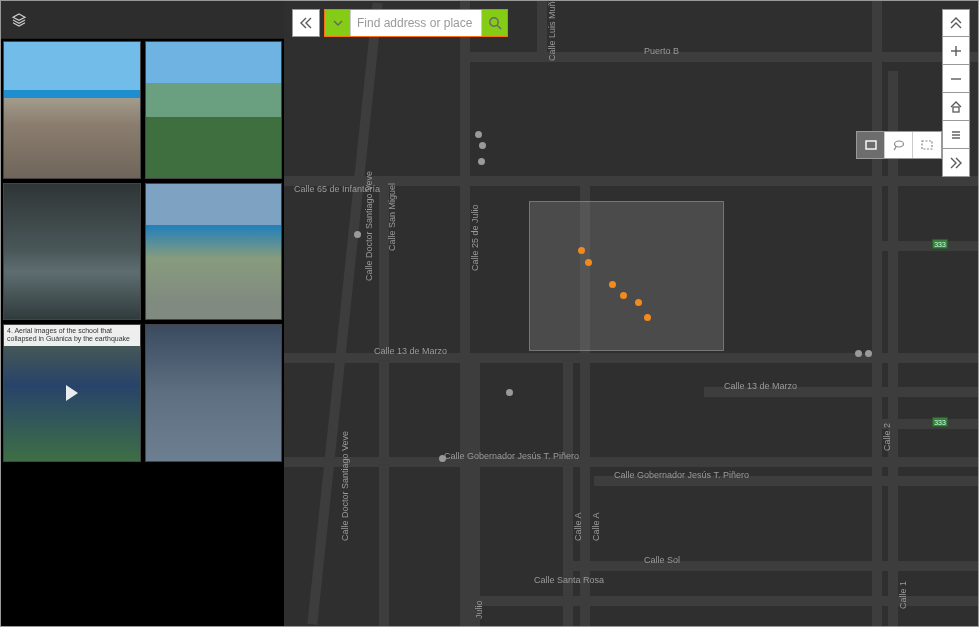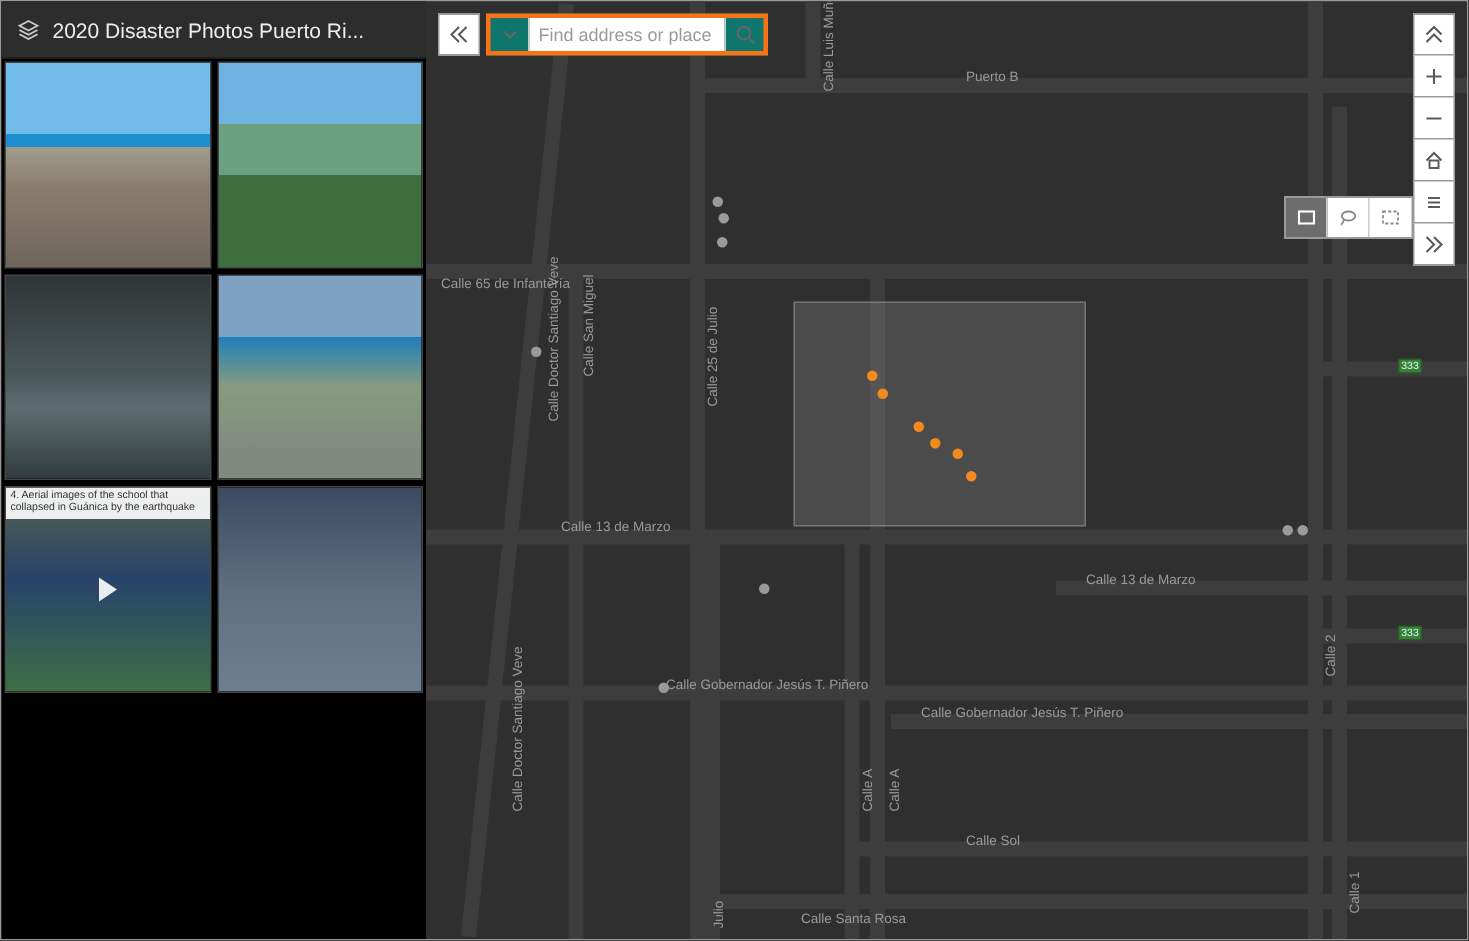--- a/index.html
+++ b/index.html
@@ -26,21 +26,21 @@
 .road.v{width:10px;top:0;bottom:0}
 .road-label{position:absolute;color:#9a9a9a;font-size:9px;white-space:nowrap}
 .road-label.v{transform:rotate(-90deg);transform-origin:left top}
 .marker{position:absolute;width:16px;height:10px;background:#3a7f3a;border:1px solid #2a5f2a;color:#cfe;font-size:7px;display:flex;align-items:center;justify-content:center;border-radius:1px}
 .pt{position:absolute;width:7px;height:7px;background:#9a9a9a;border-radius:50%}
 .pt.hl{background:#f28a1e}
 .sel-rect{position:absolute;background:rgba(160,160,160,.25);border:1px solid rgba(160,160,160,.5)}
 .searchbar{position:absolute;top:8px;left:8px;display:flex;gap:4px}
 .ctrl{background:#fff;border:1px solid #999;height:28px;width:28px;display:flex;align-items:center;justify-content:center;cursor:pointer;color:#5a5a5a}
 .ctrl svg{display:block}
-.search-wrap{display:flex;border:3px solid #f97316;height:28px;background:#0f766e}
+.search-wrap{display:flex;border:1px solid #f97316;height:28px;background:#84cc16}
 .search-wrap .dd{width:26px;display:flex;align-items:center;justify-content:center;border-right:1px solid #ccc;cursor:pointer;color:#666}
 .search-wrap input{border:none;outline:none;width:130px;font-size:12px;padding:0 6px;color:#333}
 .search-wrap input::placeholder{color:#9a9a9a}
 .search-wrap .go{width:26px;display:flex;align-items:center;justify-content:center;border-left:1px solid #ccc;cursor:pointer;color:#666}
 .maptools{position:absolute;top:8px;right:8px;display:flex;flex-direction:column;gap:0}
 .maptools .ctrl{border-top:none}
 .maptools .ctrl:first-child{border-top:1px solid #999}
 .drawtools{position:absolute;top:130px;right:36px;display:flex;border:1px solid #999;height:28px;background:#fff}
 .drawtools .dtool{width:28px;display:flex;align-items:center;justify-content:center;border-right:1px solid #ccc;cursor:pointer;color:#888}
 .drawtools .dtool:last-child{border-right:none}
@@ -51,21 +51,20 @@
 
 <div class="app">
 
   <div class="sidebar">
     <div class="header">
       <svg width="16" height="16" viewBox="0 0 16 16" fill="none" stroke="#ccc" stroke-width="1.2">
         <polygon points="8,2 14,5.2 8,8.4 2,5.2"></polygon>
           <polyline points="2,8 8,11.2 14,8"></polyline>
           <polyline points="2,10.8 8,14 14,10.8"></polyline>
       </svg>
-      <span class="header-title">2020 Disaster Photos Puerto Ri...</span>
     </div>
     <div class="thumbs">
       <div class="thumb">
           <div class="thumb-placeholder pl1"></div>
         </div>
       <div class="thumb">
           <div class="thumb-placeholder pl2"></div>
         </div>
       <div class="thumb">
           <div class="thumb-placeholder pl3"></div>
@@ -105,21 +104,21 @@
     <div class="road v" style="left:588px"></div>
     <div class="road v" style="left:604px;top:70px"></div>
     <div class="road v" style="left:253px;top:0;height:60px"></div>
 
     <div class="road-label" style="top:183px;left:10px">Calle 65 de Infantería</div>
     <div class="road-label" style="top:345px;left:90px">Calle 13 de Marzo</div>
     <div class="road-label" style="top:380px;left:440px">Calle 13 de Marzo</div>
     <div class="road-label" style="top:450px;left:160px">Calle Gobernador Jesús T. Piñero</div>
     <div class="road-label" style="top:469px;left:330px">Calle Gobernador Jesús T. Piñero</div>
     <div class="road-label" style="top:554px;left:360px">Calle Sol</div>
-    <div class="road-label" style="top:606px;left:250px">Calle Santa Rosa</div>
+    <div class="road-label" style="top:574px;left:250px">Calle Santa Rosa</div>
     <div class="road-label" style="top:45px;left:360px">Puerto B</div>
     <div class="road-label v" style="top:280px;left:80px">Calle Doctor Santiago Veve</div>
     <div class="road-label v" style="top:540px;left:56px">Calle Doctor Santiago Veve</div>
     <div class="road-label v" style="top:250px;left:103px">Calle San Miguel</div>
     <div class="road-label v" style="top:618px;left:190px">Julio</div>
     <div class="road-label v" style="top:270px;left:186px">Calle 25 de Julio</div>
     <div class="road-label v" style="top:60px;left:263px">Calle Luis Muñoz Rivera</div>
     <div class="road-label v" style="top:450px;left:598px">Calle 2</div>
     <div class="road-label v" style="top:540px;left:289px">Calle A</div>
     <div class="road-label v" style="top:540px;left:307px">Calle A</div>

